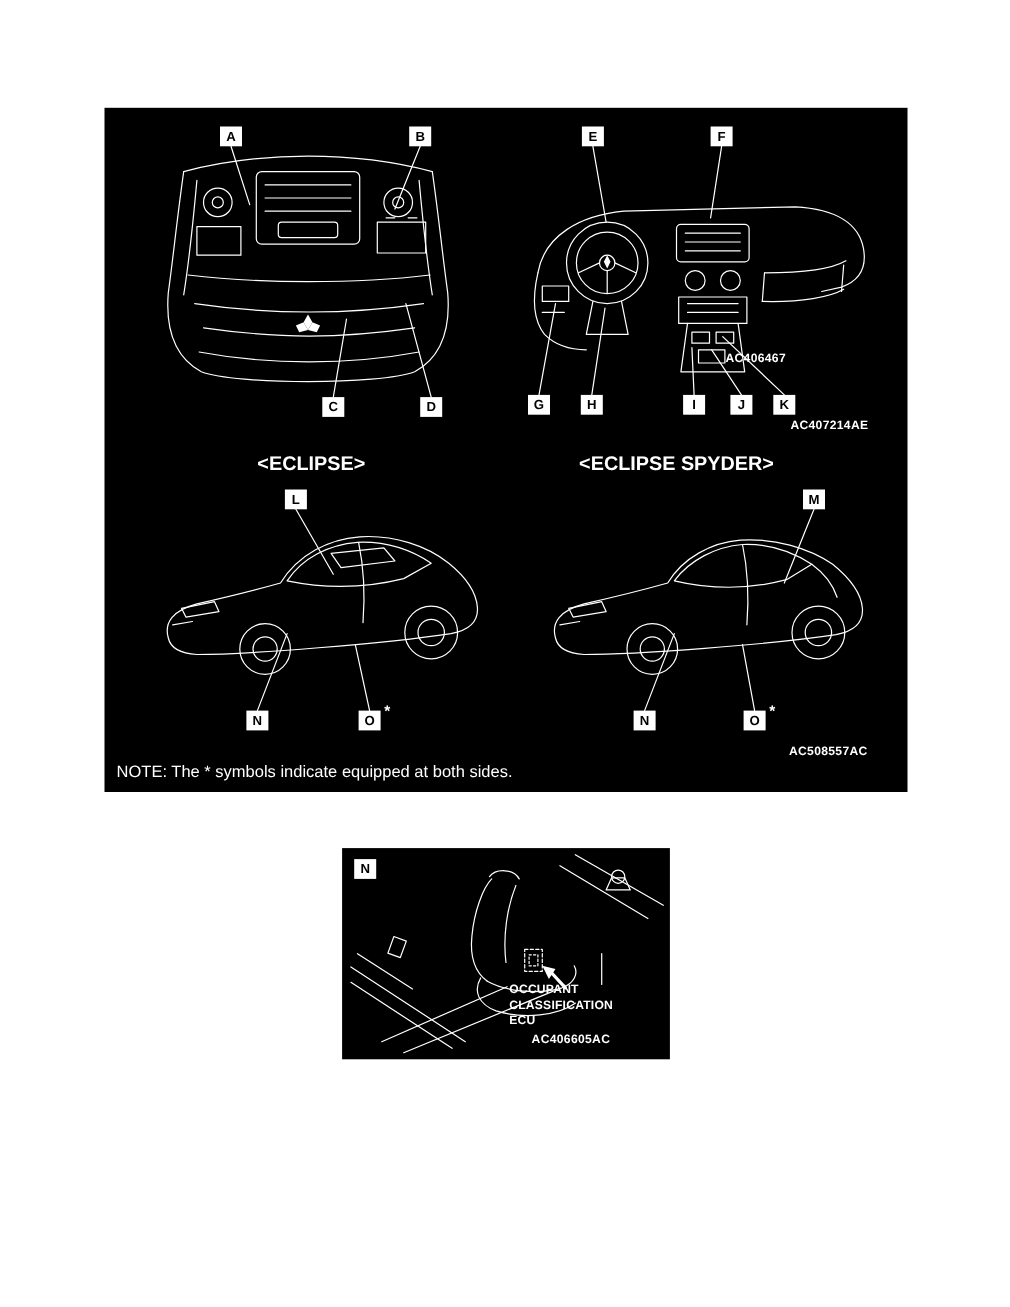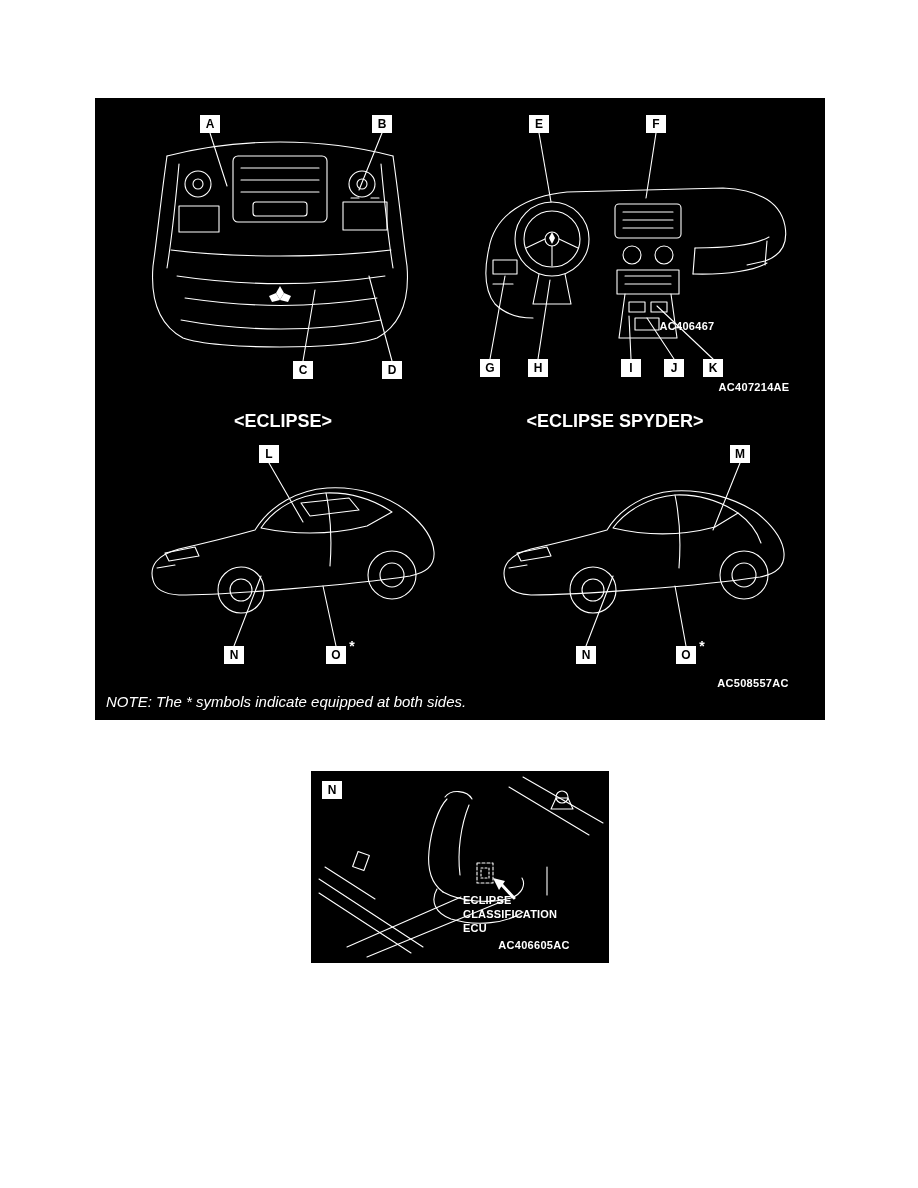--- a/index.html
+++ b/index.html
@@ -15,21 +15,21 @@
   }
   .art .fill, .art .fill polygon, .art polygon.fill { fill:#ffffff; stroke:none; }
   .callout {
     position:absolute; width:20px; height:18px; background:#ffffff; color:#000000;
     font-weight:bold; font-size:12px; line-height:18px; text-align:center;
     transform:translate(-50%,-50%);
   }
   .ast { position:absolute; color:#ffffff; font-weight:bold; font-size:14px; transform:translate(-50%,-50%); }
   .code { position:absolute; color:#ffffff; font-size:11px; font-weight:bold; letter-spacing:0.3px; text-align:center; }
   .caption { position:absolute; color:#ffffff; font-size:18px; font-weight:bold; white-space:nowrap; transform:translateX(-50%); }
-  .note { position:absolute; color:#ffffff; font-size:15px; font-style:italic; white-space:nowrap; }
+  .note { position:absolute; color:#ffffff; font-size:15px; white-space:nowrap; }
   .ecu-text { position:absolute; color:#ffffff; font-size:11px; font-weight:bold; line-height:14px; letter-spacing:0.2px; }
 </style>
 </head>
 <body>
 
 <div class="page">
 
   <div class="figure fig1">
 
     <svg class="art" viewBox="0 0 730 622" aria-hidden="true">
@@ -194,21 +194,21 @@
         <rect x="170" y="97" width="8" height="10" stroke-dasharray="2 2"></rect>
         <polygon class="fill" points="182,107 194,110 188,119"></polygon>
         <path d="M191,114 L203,127" style="stroke-width:3"></path>
         <path d="M236,96 L236,124"></path>
       </g>
     </svg>
 
     <div class="callout" style="left:21px;top:19px">N</div>
 
     <div class="ecu-text" style="left:152px;top:122px">
-      <div>ECLIPSE</div>
+      <div>OCCUPANT</div>
       <div>CLASSIFICATION</div>
       <div>ECU</div>
     </div>
 
-    <div class="code" style="left:165px;top:168px;width:116px">AC406605AC</div>
+    <div class="code" style="left:150px;top:168px;width:116px">AC406605AC</div>
   </div>
 
 </div>
 
 </body></html>

